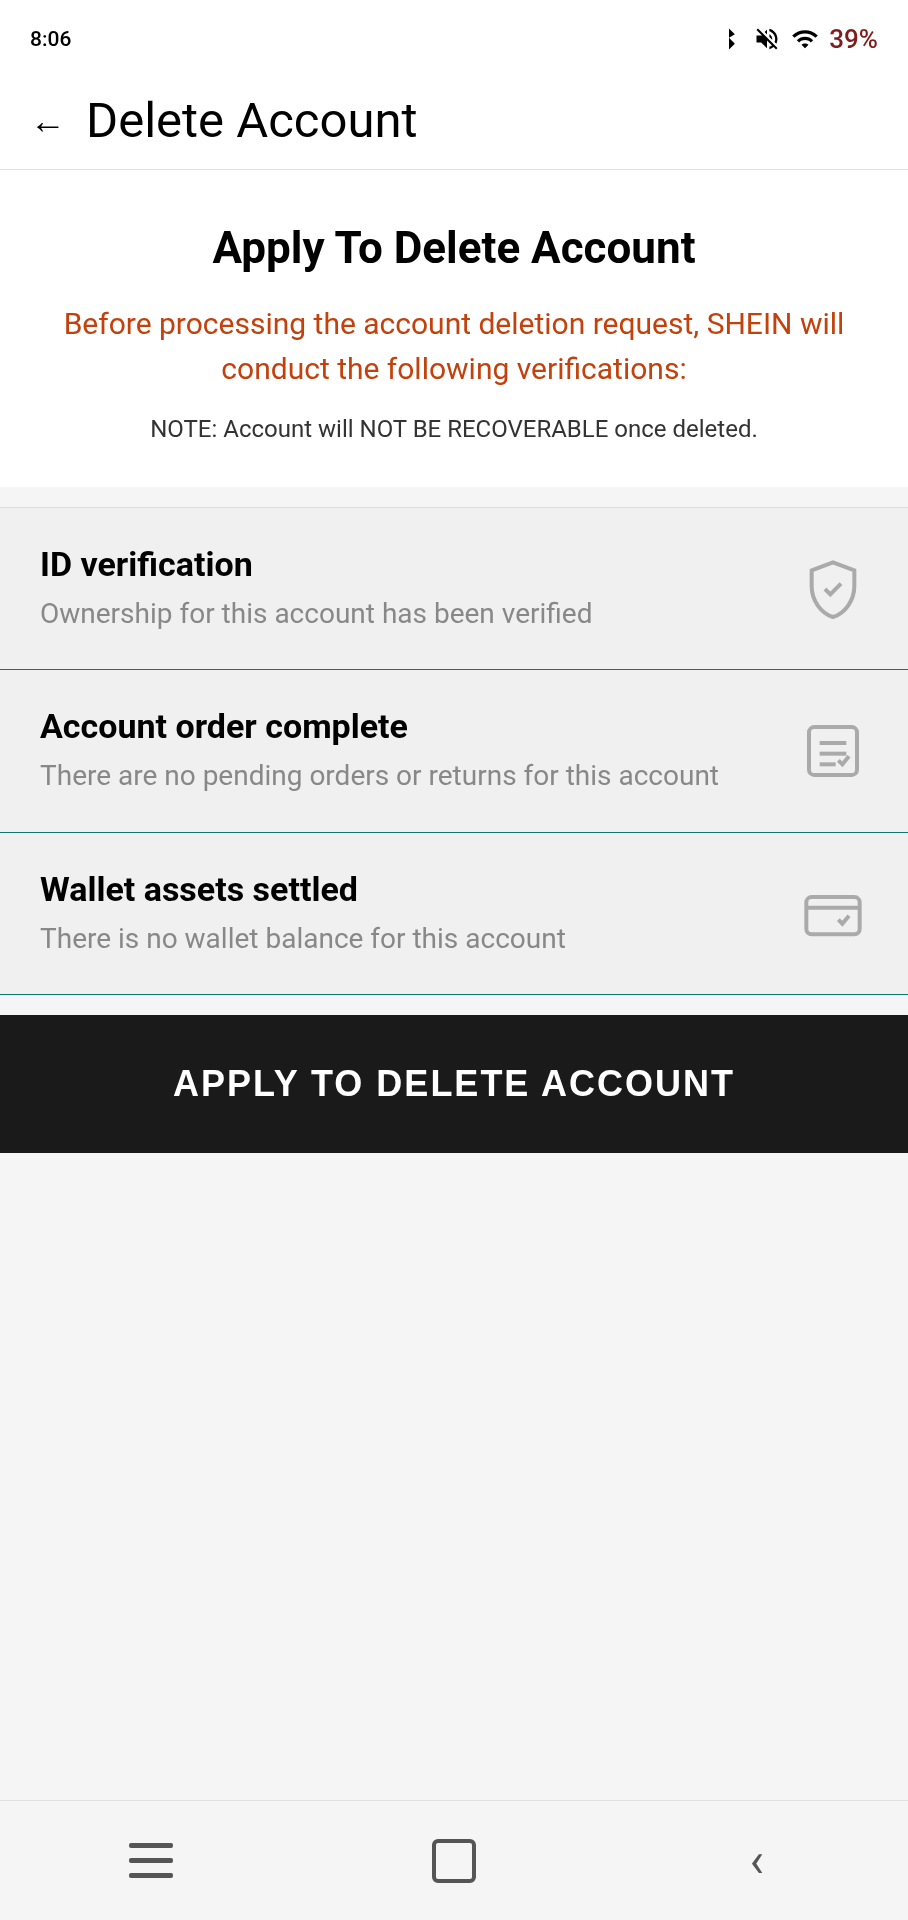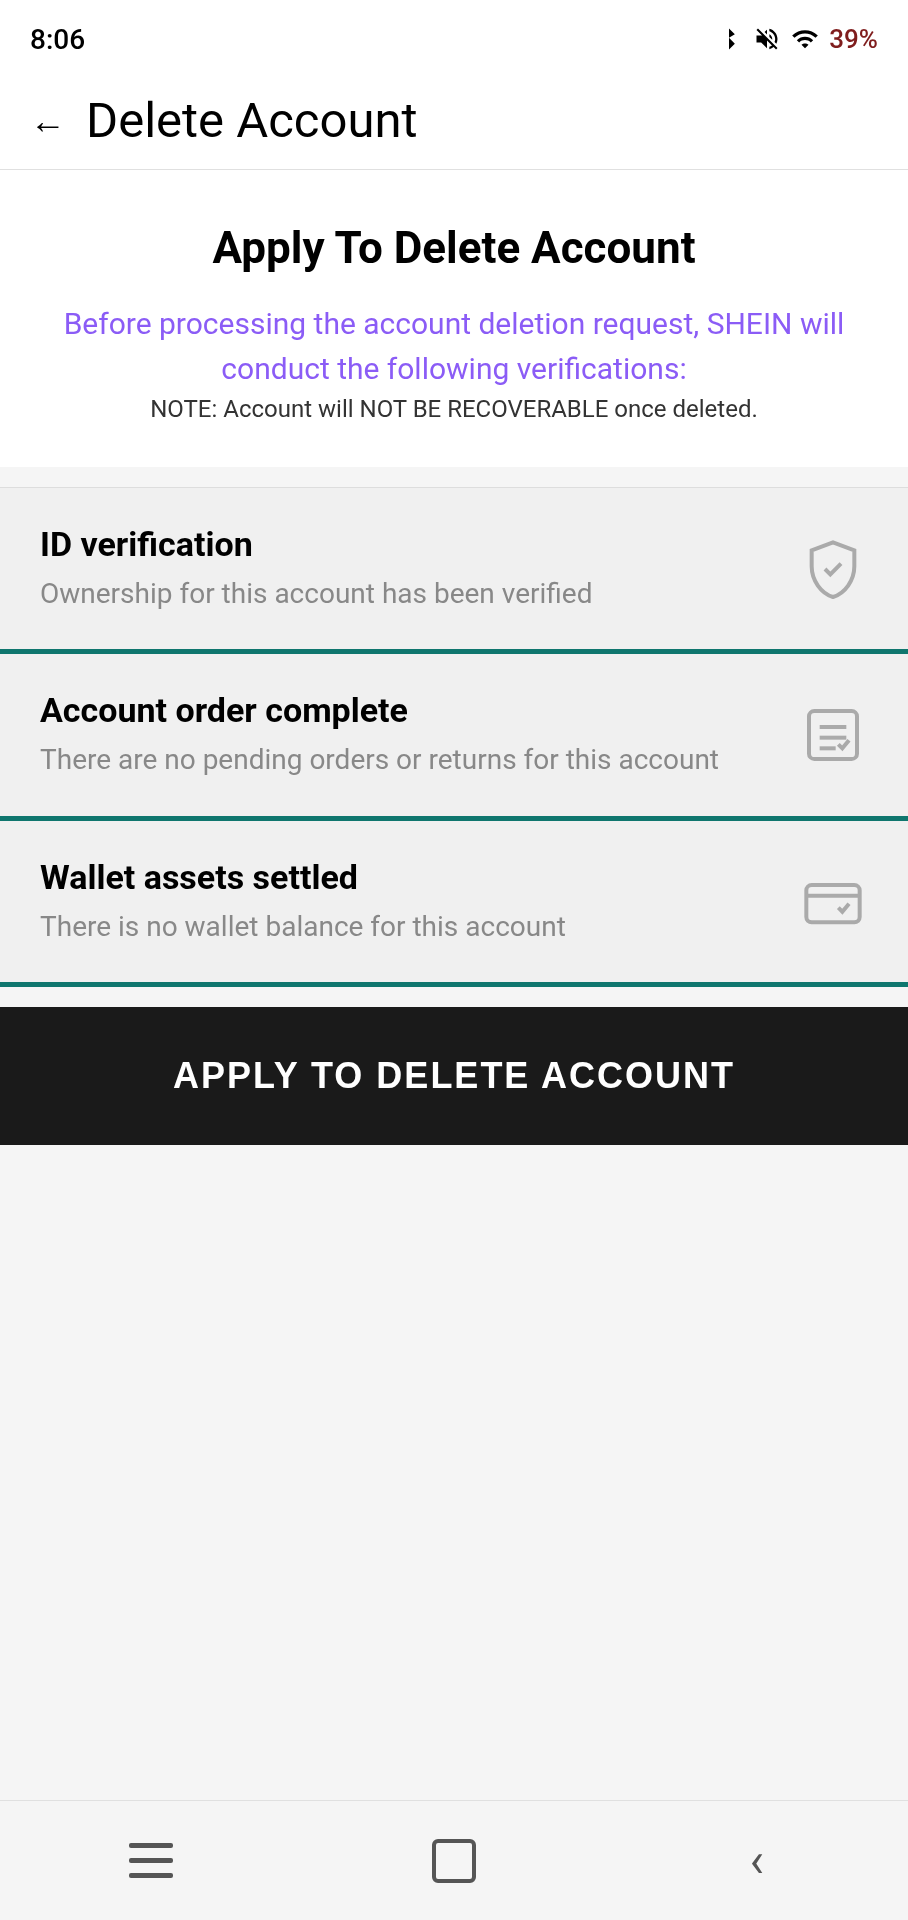--- a/index.html
+++ b/index.html
@@ -18,21 +18,21 @@
     .status-bar {
       background: #ffffff;
       display: flex;
       justify-content: space-between;
       align-items: center;
       padding: 18px 30px 12px 30px;
       height: 72px;
     }
 
     .status-time {
-      font-size: 28px;
+      font-size: 21px;
       font-weight: 500;
       color: #000;
     }
 
     .status-icons {
       display: flex;
       align-items: center;
       gap: 10px;
       font-size: 24px;
       color: #7f1d1d;
@@ -83,41 +83,42 @@
     .apply-title {
       font-size: 44px;
       font-weight: 700;
       color: #000;
       margin-bottom: 24px;
       line-height: 1.3;
     }
 
     .apply-subtitle {
       font-size: 30px;
-      color: #8b5cf6;
+      color: #c2410c;
       line-height: 1.5;
+      margin-bottom: 20px;
       text-align: center;
     }
 
     .note-text {
       font-size: 24px;
       color: #333;
       text-align: center;
       line-height: 1.5;
     }
 
     
     .verification-list {
       margin-top: 20px;
     }
 
     .verification-item {
       background: #f0f0f0;
       padding: 36px 40px;
-      border-bottom: 5px solid #0f766e;
+      border-bottom: 1px solid #0f766e;
       display: flex;
       align-items: center;
       justify-content: space-between;
       gap: 20px;
     }
 
     .verification-item:first-child {
       border-top: 1px solid #ddd;
     }
 

